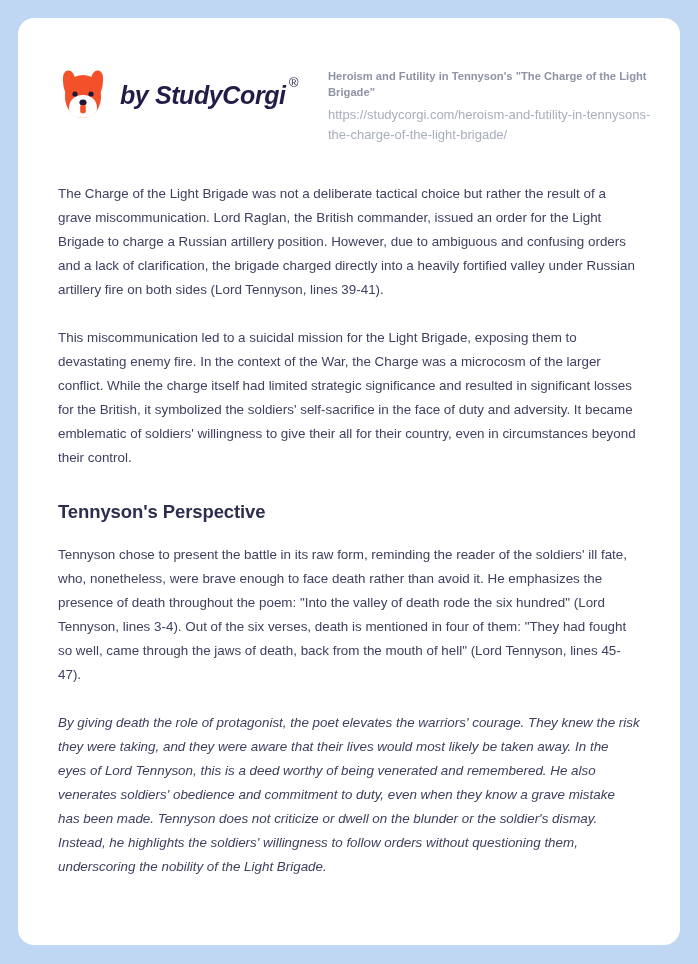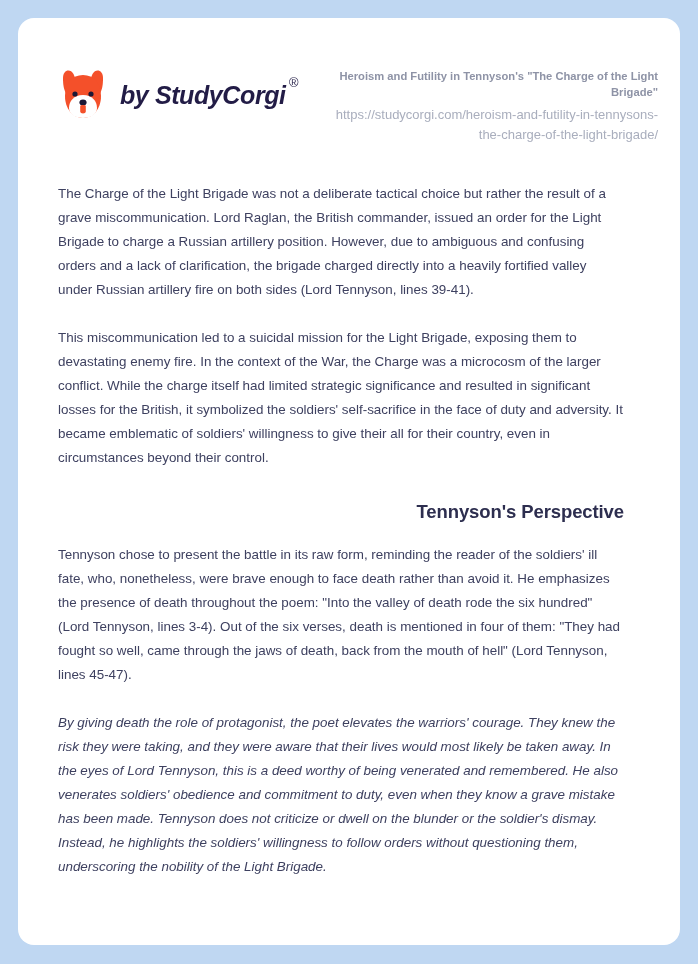--- a/index.html
+++ b/index.html
@@ -55,62 +55,60 @@
   .brand-reg {
     font-size: 13px;
     color: #221c46;
     vertical-align: super;
     font-weight: normal;
     margin-left: 3px;
     position: relative;
     top: -7px;
   }
   .header-meta {
-    text-align: right;
     flex: 0 1 auto;
     max-width: 330px;
     padding-top: 6px;
   }
   .header-title {
     font-size: 11.2px;
     font-weight: bold;
     color: #8e93a6;
     line-height: 1.45;
     margin: 0 0 5px 0;
   }
   .header-url {
     font-size: 13px;
     color: #a9aebd;
     line-height: 1.5;
     margin: 0;
     word-break: break-word;
   }
   
   .doc-body {
-    padding: 38px 56px 0 40px;
+    padding: 38px 40px 0 40px;
   }
   .doc-body p {
     font-size: 13.4px;
     line-height: 24px;
     color: #3e4160;
     margin: 0 0 24px 0;
     text-align: left;
   }
   .doc-body p:last-child {
     margin-bottom: 0;
     font-style: italic;
   }
   h2.section-heading {
     font-size: 18.5px;
     font-weight: bold;
     color: #2d2e4f;
     margin: 30px 0 18px 0;
     line-height: 1.3;
     letter-spacing: -0.1px;
-    text-align: right;
   }
 </style>
 </head>
 <body>
 
 <div class="page-card">
 
   <div class="doc-header">
 
     <div class="brand">

